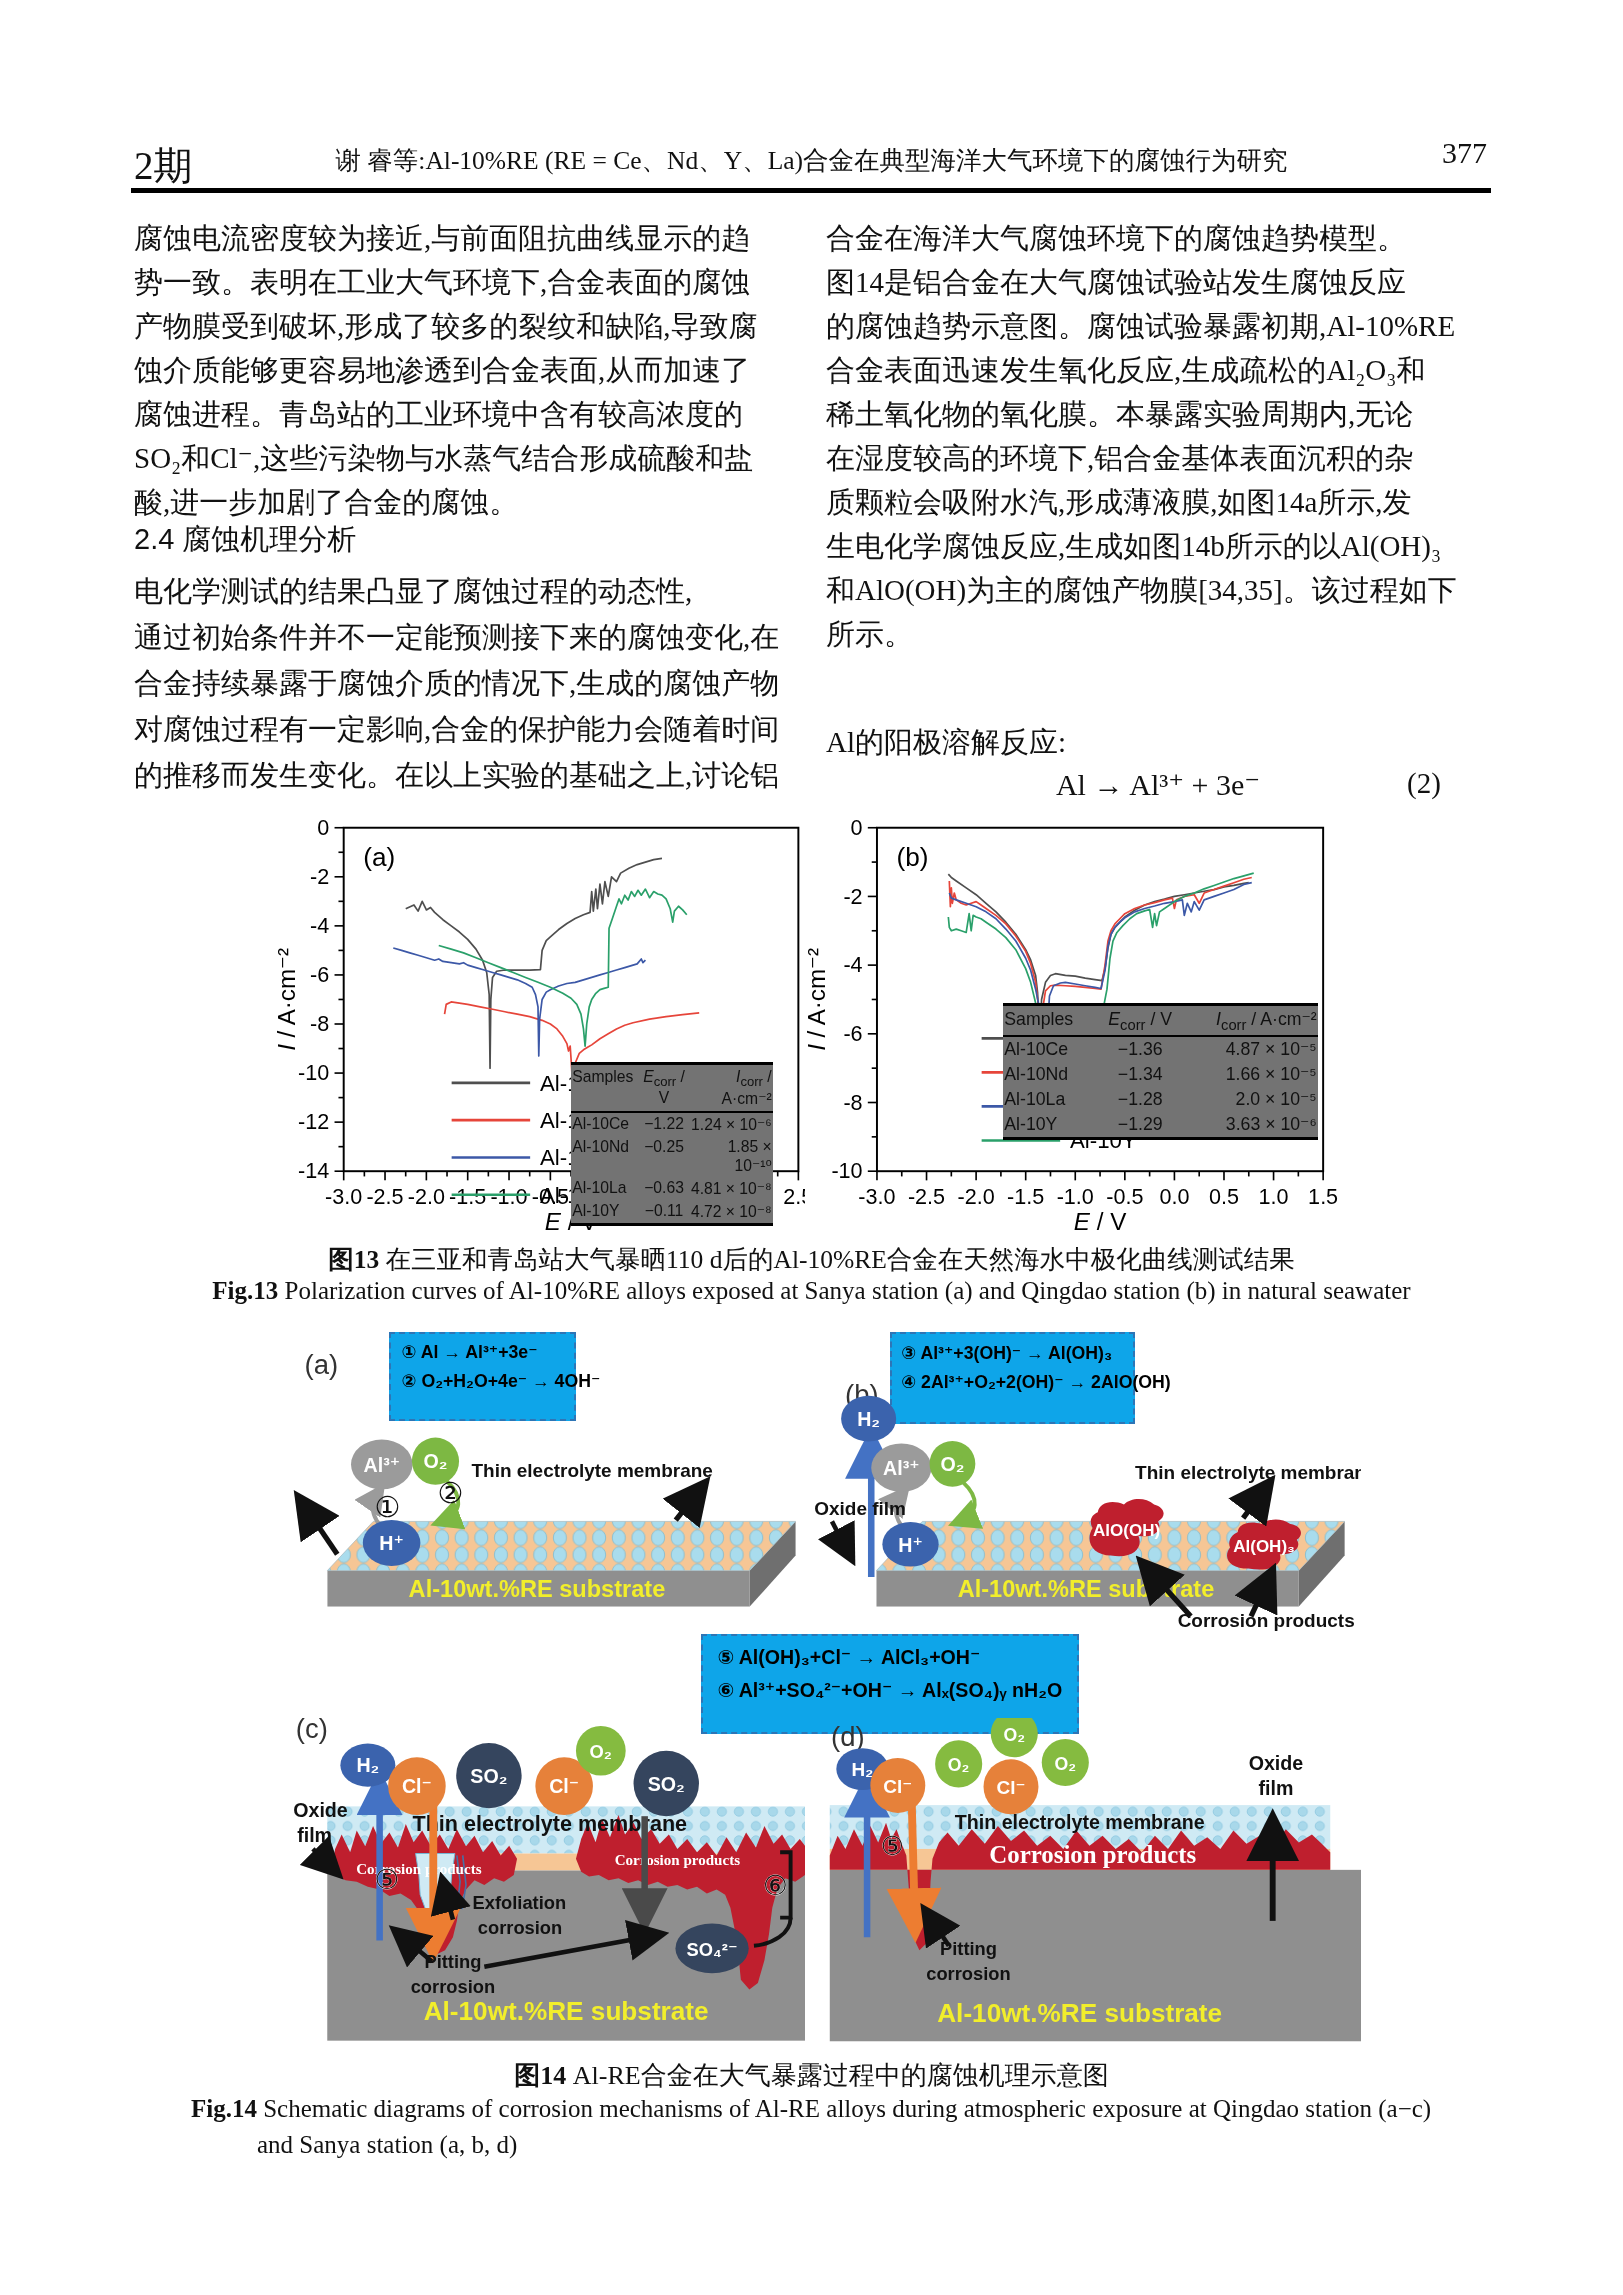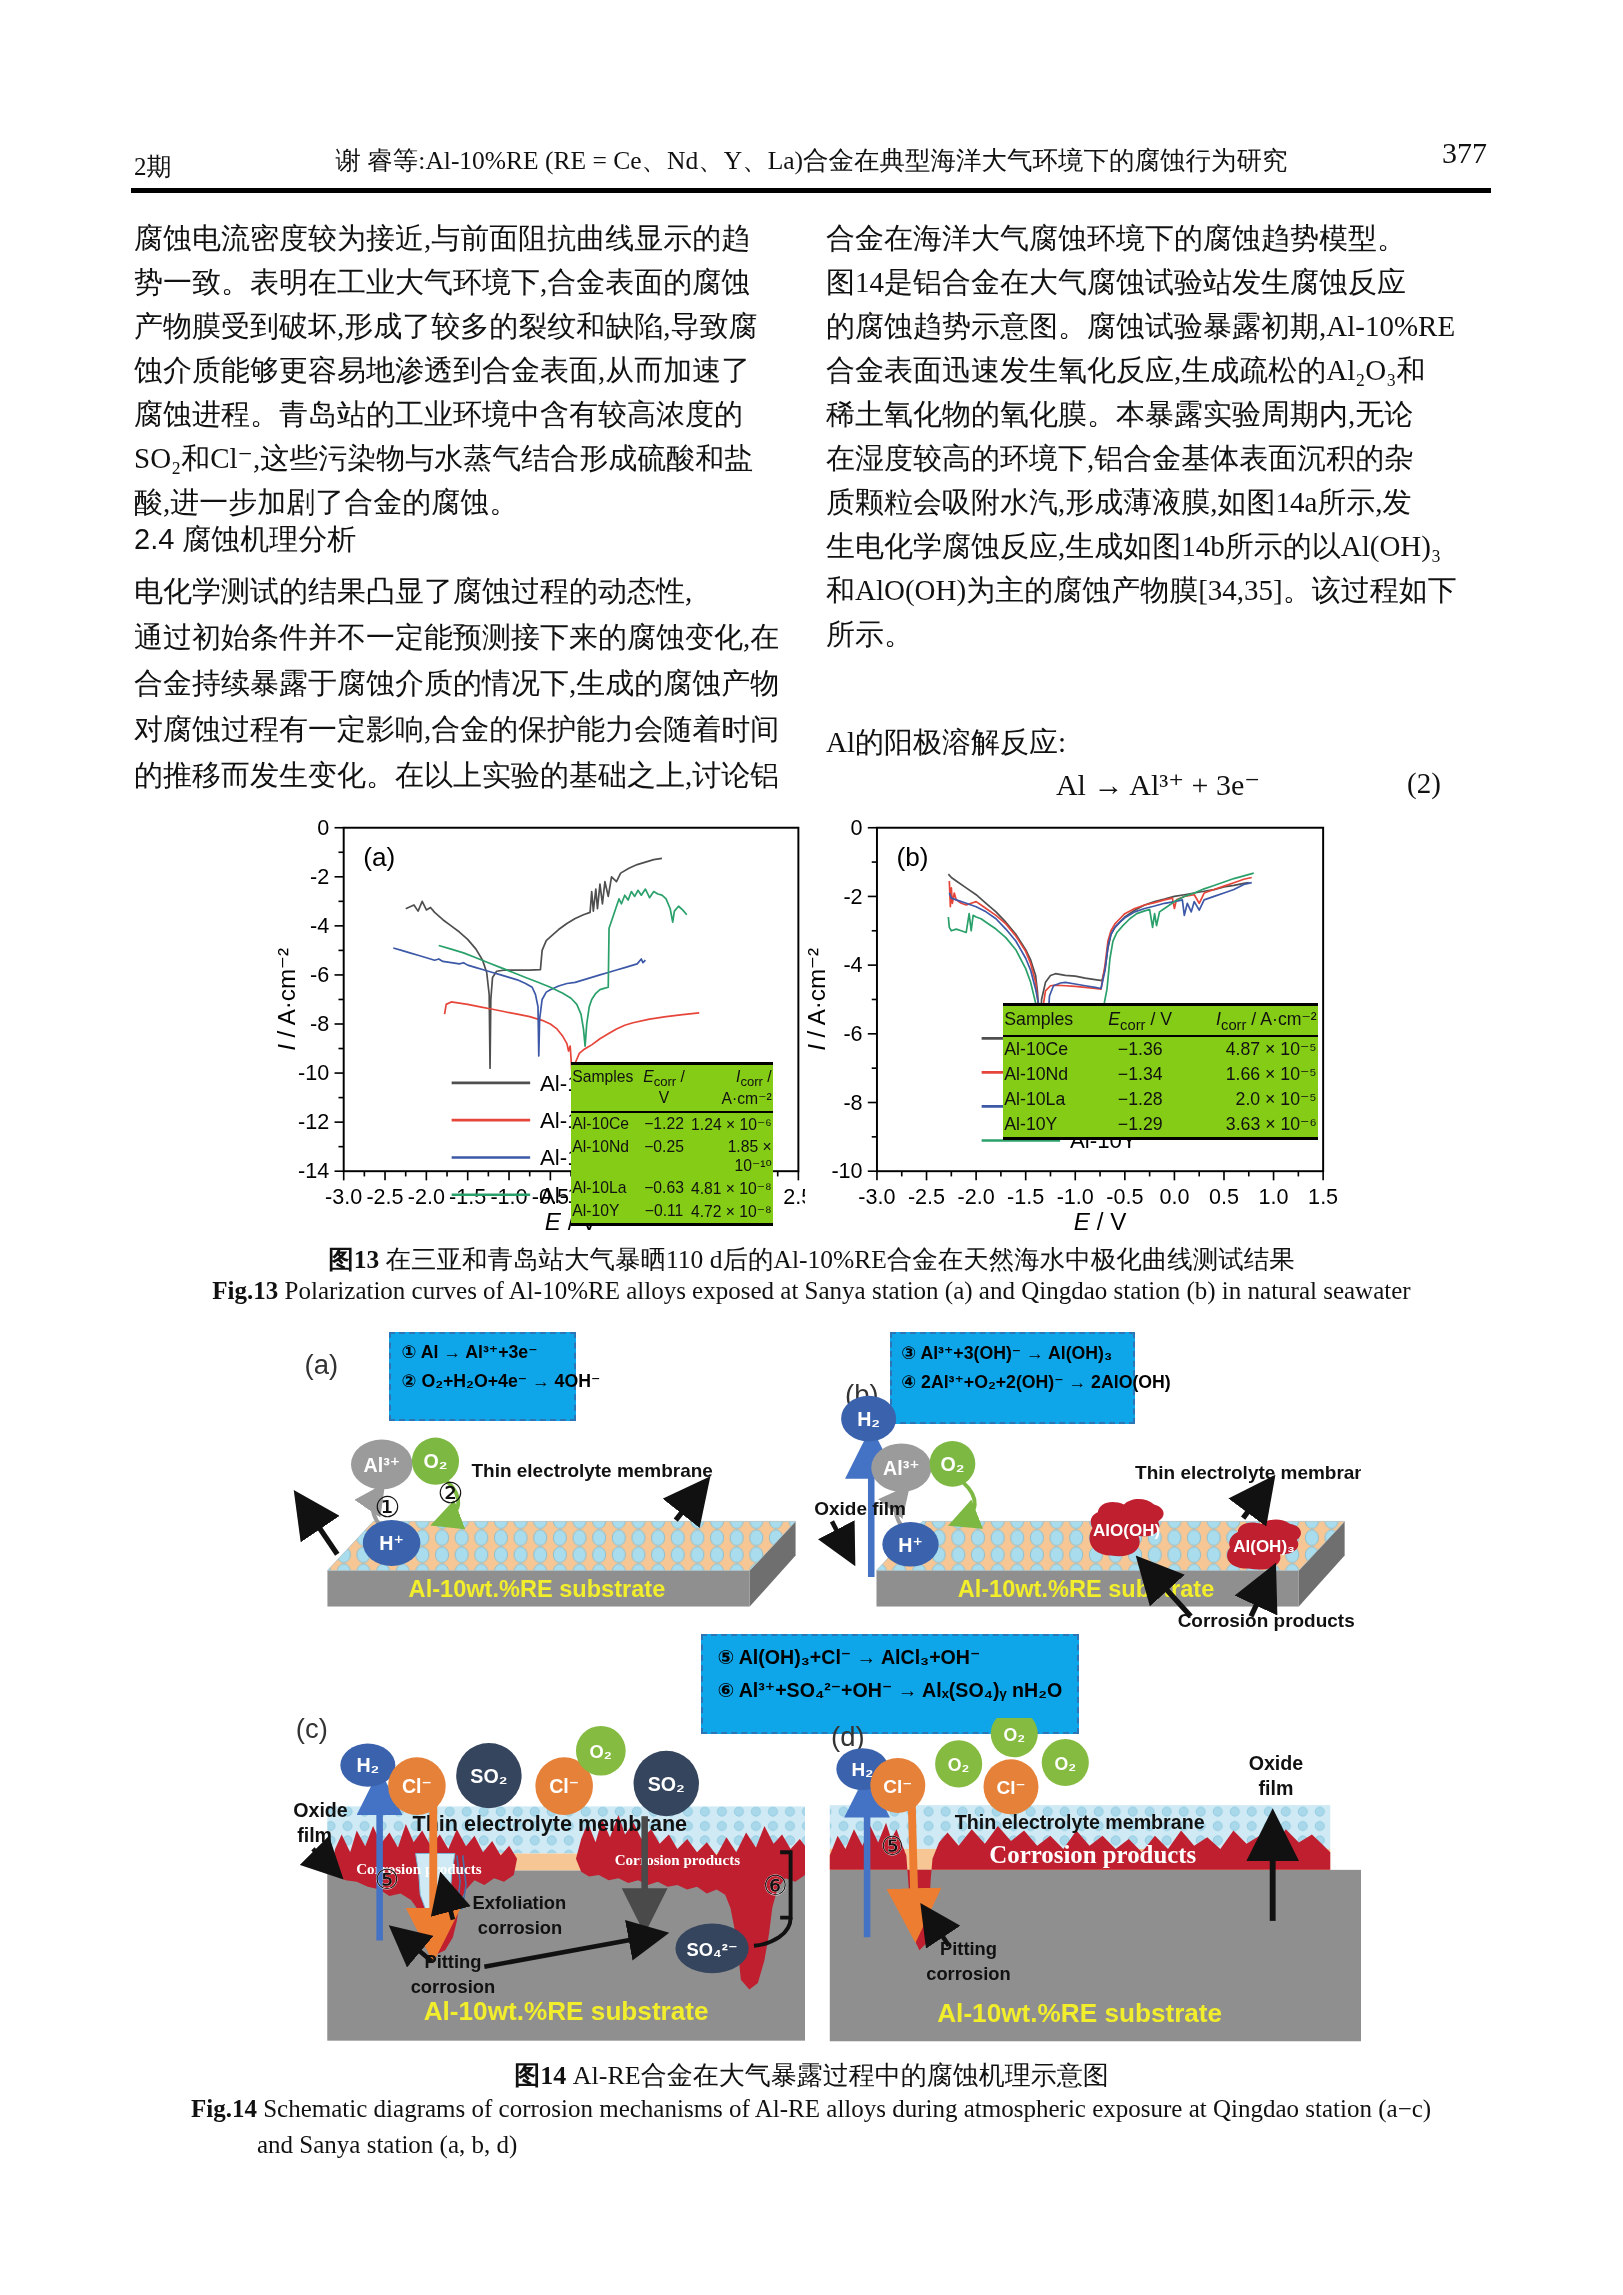--- a/index.html
+++ b/index.html
@@ -1,40 +1,40 @@
 <!DOCTYPE html>
 <html style="font-size:10.5px"><head>
 <meta charset="utf-8">
 <style>
   html,body{margin:0;padding:0;background:#e8e8e8;}
   .page{position:relative;width:1623px;height:2295px;background:#ffffff;overflow:hidden;
         font-family:"Liberation Serif","DejaVu Serif",serif;color:#111;}
   
-  .hdr-issue{position:absolute;left:134px;top:139px;font-size:25px;margin-top:11px;}
+  .hdr-issue{position:absolute;left:134px;top:139px;font-size:39px;}
   .hdr-title{position:absolute;left:0;top:143px;width:100%;text-align:center;font-size:25.5px;}
   .hdr-page{position:absolute;right:136px;top:136px;font-size:30px;}
   .hdr-rule{position:absolute;left:131px;top:188px;width:1360px;height:4.6px;background:#000;}
   
   .col{position:absolute;width:664px;font-size:29px;}
   .col .tline{height:44px;line-height:44px;white-space:nowrap;}
   .col-left{left:134px;top:216px;}
   .col-right{left:826px;top:216px;}
   .sec-head{position:absolute;left:134px;top:520px;font-size:29px;font-weight:normal;
             font-family:"Liberation Sans","DejaVu Sans",sans-serif;}
   .para2{position:absolute;left:134px;top:568px;width:664px;font-size:29px;}
   .para2 .tline{height:46px;line-height:46px;white-space:nowrap;}
   .rc2{top:216px;}
   .rc-anodic{position:absolute;left:826px;top:723px;font-size:29px;}
   .rc-eq{position:absolute;left:826px;top:767px;width:664px;text-align:center;font-size:30px;}
   .rc-eqnum{position:absolute;left:1407px;top:767px;font-size:29px;}
   
   .chartbox{position:absolute;width:543px;height:432px;}
   .chart-a{left:275px;top:808px;}
   .chart-b{left:805px;top:808px;}
-  .inset-table{position:absolute;border-top:3.3px solid #000;border-bottom:3.3px solid #000;background:#84cc16;
+  .inset-table{position:absolute;border-top:3.3px solid #000;border-bottom:3.3px solid #000;background:#737373;
      font-family:"Liberation Sans","DejaVu Sans",sans-serif;}
   .it-head{display:grid;border-bottom:2px solid #000;padding:2.6px 1.3px 3.3px 1.3px;font-size:15.7px;}
   .it-row{display:grid;padding:2px 1.3px;font-size:15.7px;}
   .it-a .it-head,.it-a .it-row{grid-template-columns:33% 26% 41%;}
   .it-b .it-head,.it-b .it-row{grid-template-columns:30% 27% 43%;font-size:17.7px;}
   .it-c1{text-align:left;} .it-c2{text-align:center;} .it-c3{text-align:right;}
   .cap{position:absolute;width:100%;text-align:center;}
   .cap-zh13{top:1242px;font-size:25.5px;}
   .cap-en13{top:1277px;font-size:25px;}
   .cap b{font-weight:bold;margin-top:25px;}

